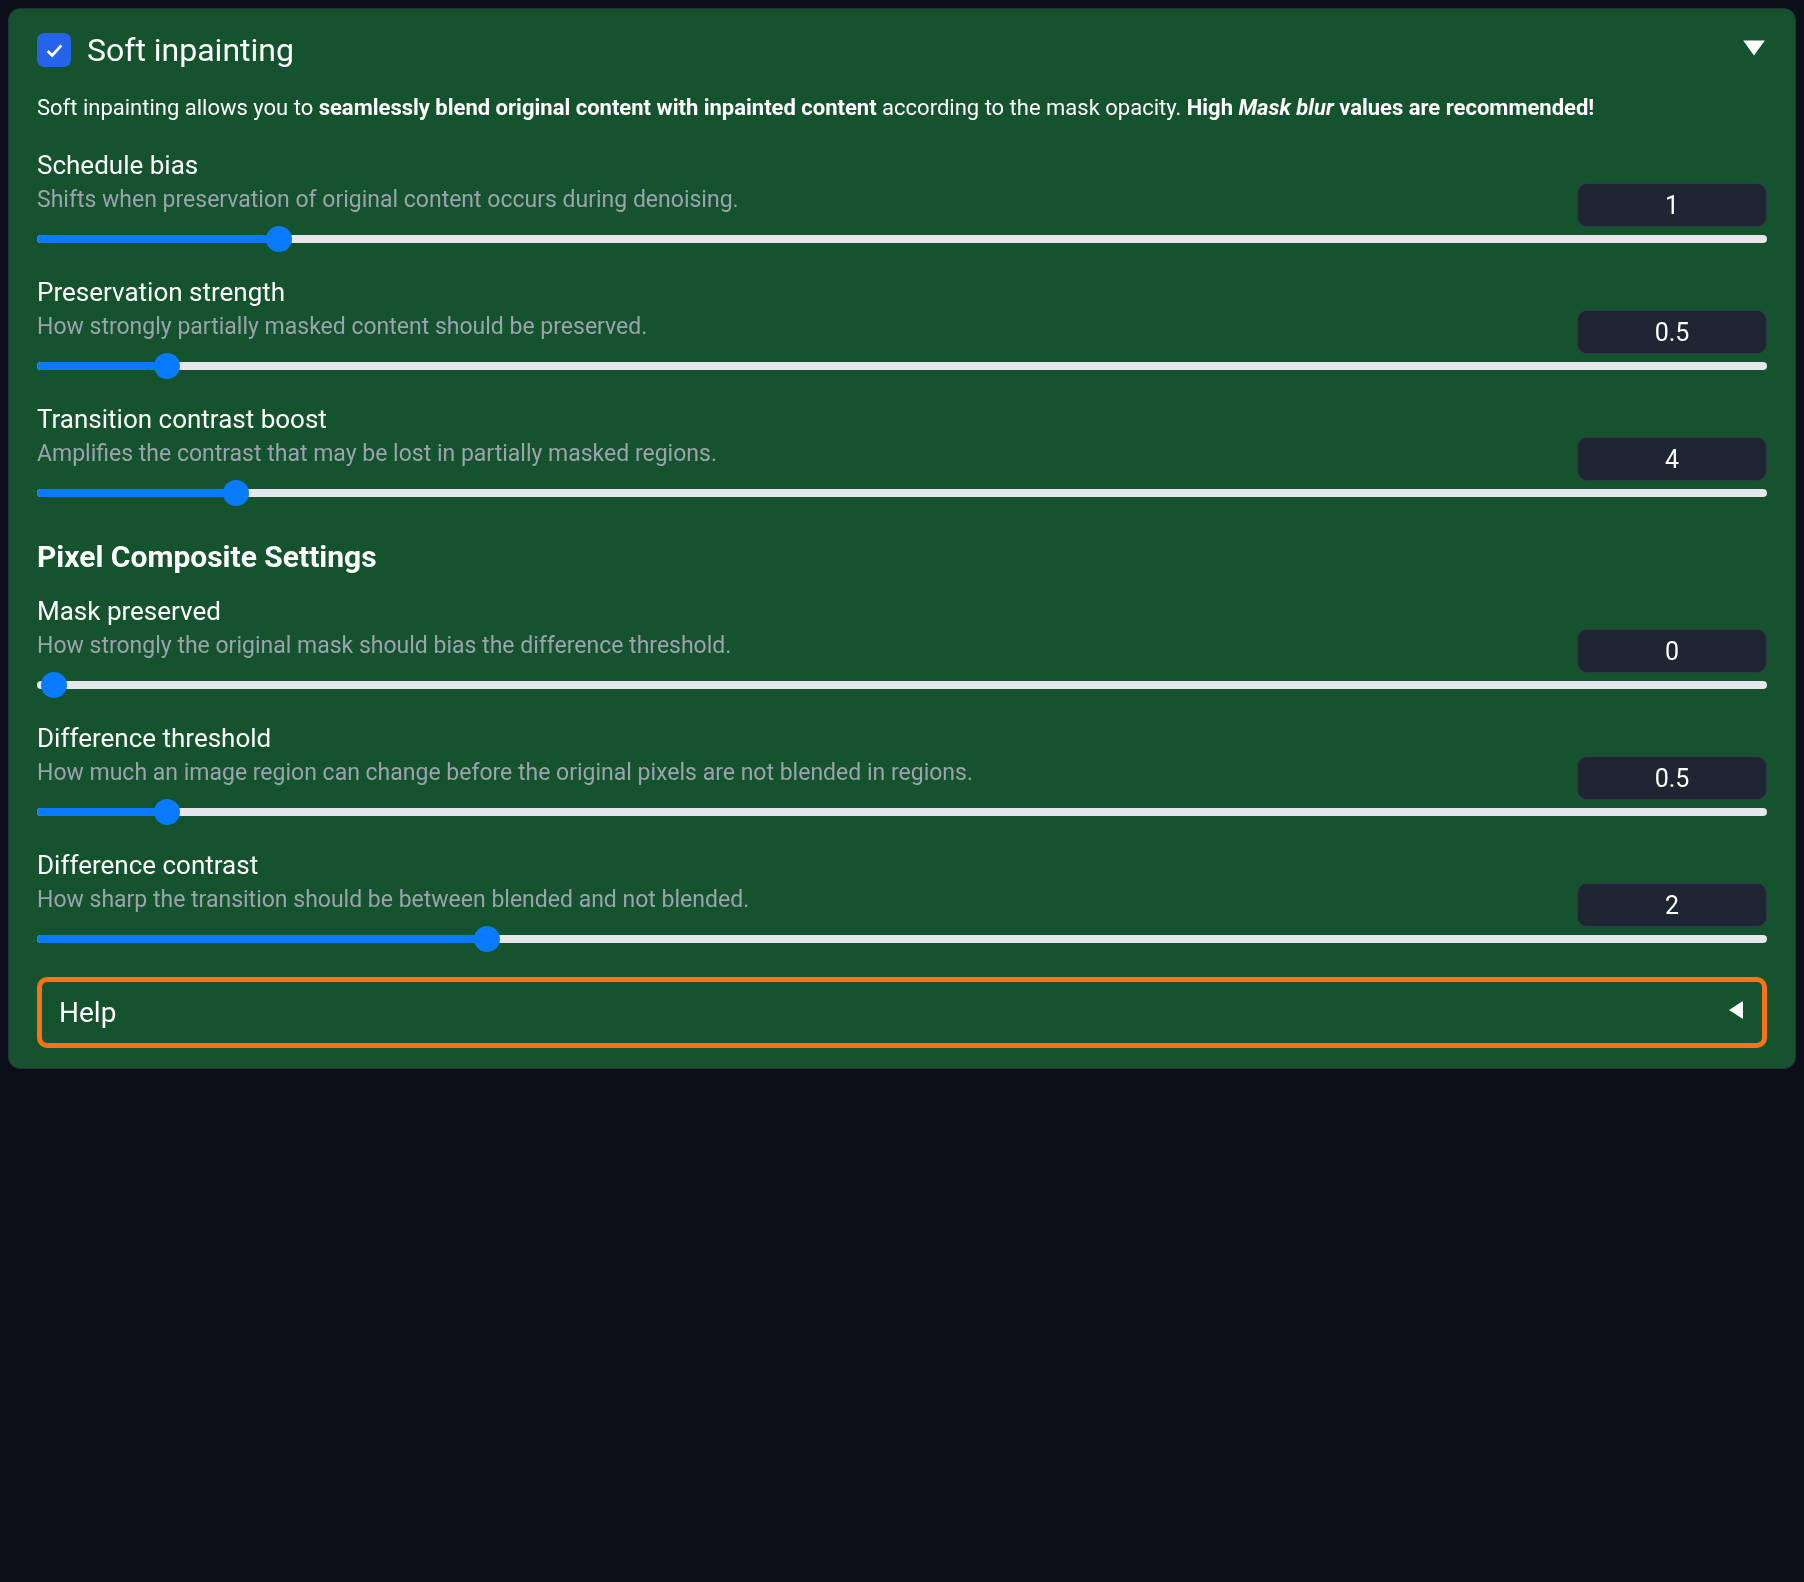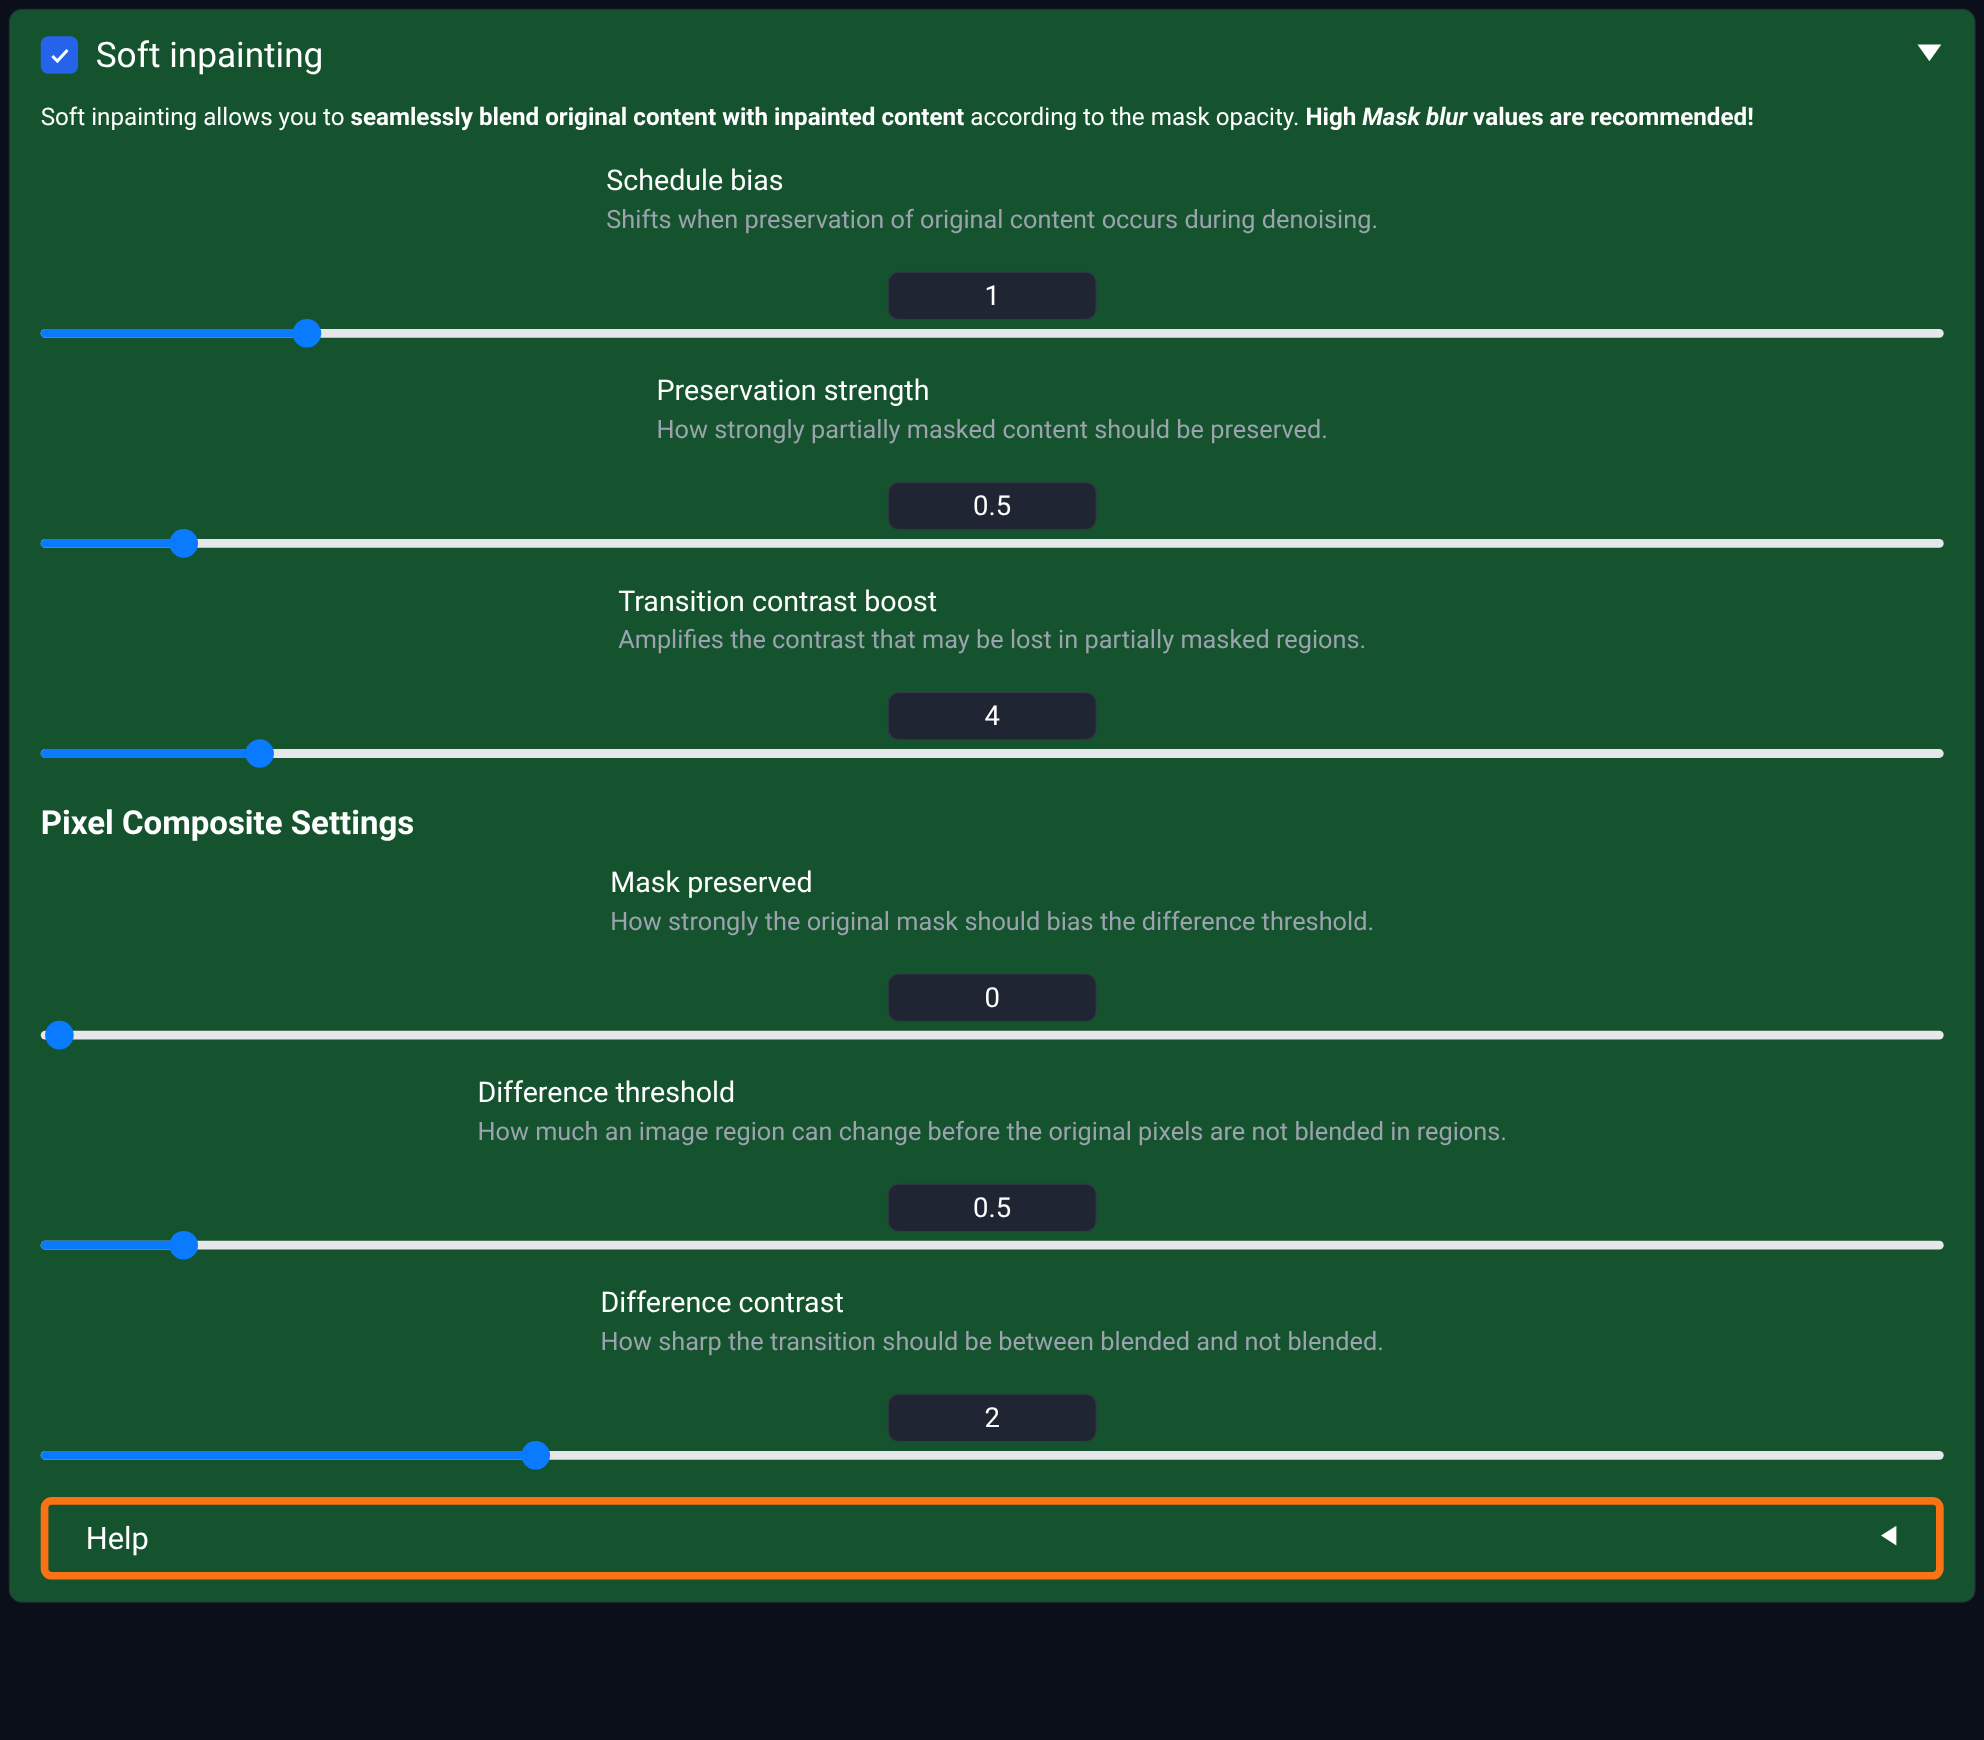--- a/index.html
+++ b/index.html
@@ -73,23 +73,22 @@
   }
   .description .italic {
     font-style: italic;
   }
   .param {
     margin-bottom: 26px;
   }
   .param-header {
     display: flex;
     justify-content: space-between;
-    align-items: center;
+    align-items: flex-end;
     gap: 20px;
-    flex-direction: column;
   }
   .param-header-text {
     flex: 1;
   }
   .param-label {
     font-size: 26px;
     font-weight: 400;
     color: #ffffff;
     margin-bottom: 6px;
   }
@@ -146,23 +145,23 @@
     border-radius: 50%;
   }
   .section-heading {
     font-size: 30px;
     font-weight: 700;
     color: #ffffff;
     margin-top: 34px;
     margin-bottom: 22px;
   }
   .help-row {
-    border: 7px solid #f97316;
+    border: 5px solid #f97316;
     border-radius: 10px;
-    padding: 14px 34px;
+    padding: 14px 17px;
     display: flex;
     justify-content: space-between;
     align-items: center;
     cursor: pointer;
     margin-top: 12px;
   }
   .help-label {
     font-size: 28px;
     font-weight: 400;
   }

